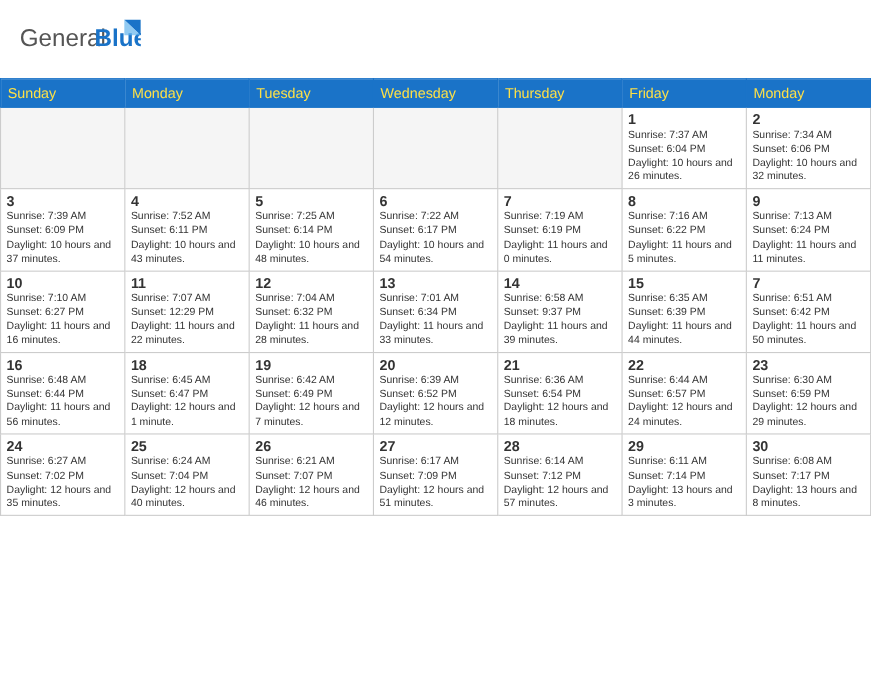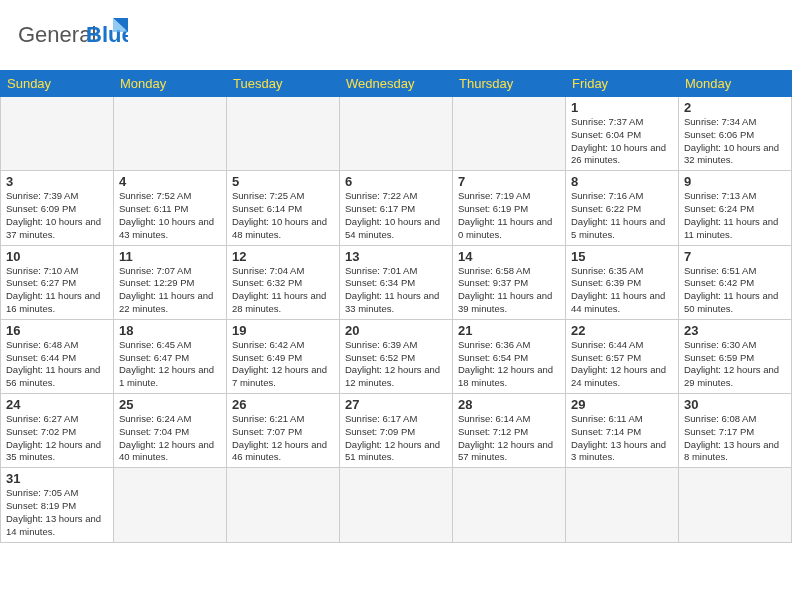--- a/index.html
+++ b/index.html
@@ -305,29 +305,15 @@
 Sunset: 7:14 PM
 Daylight: 13 hours and 3 minutes.</div>
           </td>
           <td>
             <span class="day-number">30</span>
             <div class="day-info">Sunrise: 6:08 AM
 Sunset: 7:17 PM
 Daylight: 13 hours and 8 minutes.</div>
           </td>
         </tr>
-        <tr class="last-row">
-          <td>
-            <span class="day-number">31</span>
-            <div class="day-info">Sunrise: 7:05 AM
-Sunset: 8:19 PM
-Daylight: 13 hours and 14 minutes.</div>
-          </td>
-          <td class="empty"></td>
-          <td class="empty"></td>
-          <td class="empty"></td>
-          <td class="empty"></td>
-          <td class="empty"></td>
-          <td class="empty"></td>
-        </tr>
       </tbody>
   </table>
 </div>
 
 </body></html>

